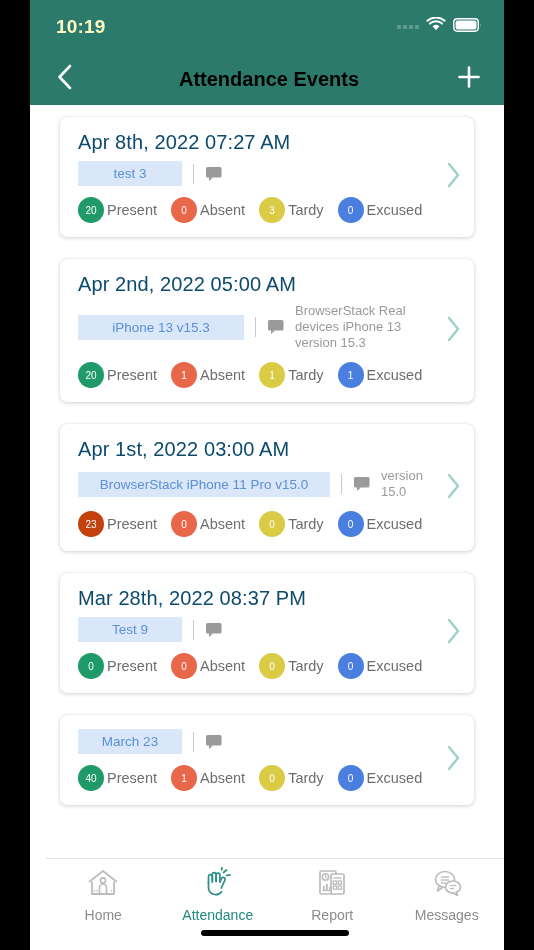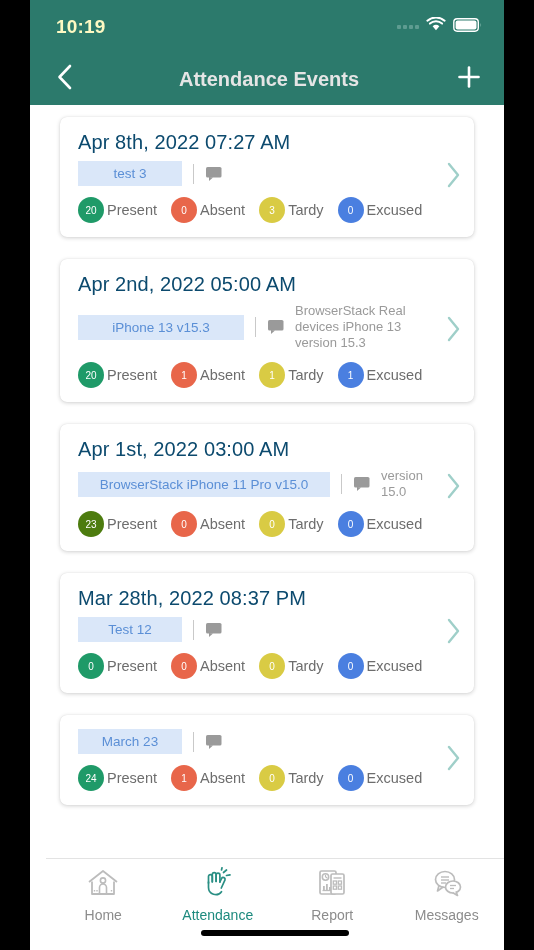--- a/index.html
+++ b/index.html
@@ -62,21 +62,21 @@
   }
   .nav-back {
     width: 34px; height: 34px;
     display: flex; align-items: center; justify-content: center;
     cursor: pointer;
   }
   .nav-title {
     position: absolute;
     left: 4px; right: 0;
     text-align: center;
-    color: #e5e5e5;
+    color: #000000;
     font-size: 20px;
     font-weight: bold;
     pointer-events: none;
   }
   .nav-add {
     margin-left: auto;
     width: 34px; height: 34px;
     display: flex; align-items: center; justify-content: center;
     cursor: pointer;
   }
@@ -346,21 +346,21 @@
         <span class="comment-icon">
           <svg width="19" height="16" viewBox="0 0 19 16">
             <rect x="1" y="1" width="15.5" height="10.5" rx="1.6" fill="#9a9a9a"></rect>
             <polygon points="4,11 4,15 8,11.5" fill="#9a9a9a"></polygon>
           </svg>
         </span>
         <span class="note">version 15.0</span>
       </div>
       <div class="counts">
         <div class="count">
-          <span class="bubble" style="background:#4d7c0f">23</span>
+          <span class="bubble" style="background:#c2410c">23</span>
           <span class="count-label">Present</span>
         </div>
         <div class="count">
           <span class="bubble" style="background:#e8664a">0</span>
           <span class="count-label">Absent</span>
         </div>
         <div class="count">
           <span class="bubble" style="background:#d9cb44">0</span>
           <span class="count-label">Tardy</span>
         </div>
@@ -372,21 +372,21 @@
       <span class="card-chevron">
         <svg width="17" height="30" viewBox="0 0 17 30">
           <polyline points="4,4 13,15 4,26" fill="none" stroke="#9fcfc9" stroke-width="2.4" stroke-linecap="round" stroke-linejoin="round"></polyline>
         </svg>
       </span>
     </div>
 
     <div class="card">
       <div class="card-date">Mar 28th, 2022 08:37 PM</div>
       <div class="card-meta">
-        <div class="chip w-sm">Test 12</div>
+        <div class="chip w-sm">Test 9</div>
         <div class="meta-sep"></div>
         <span class="comment-icon">
           <svg width="19" height="16" viewBox="0 0 19 16">
             <rect x="1" y="1" width="15.5" height="10.5" rx="1.6" fill="#9a9a9a"></rect>
             <polygon points="4,11 4,15 8,11.5" fill="#9a9a9a"></polygon>
           </svg>
         </span>
         <span class="note"></span>
       </div>
       <div class="counts">
@@ -421,21 +421,21 @@
         <span class="comment-icon">
           <svg width="19" height="16" viewBox="0 0 19 16">
             <rect x="1" y="1" width="15.5" height="10.5" rx="1.6" fill="#9a9a9a"></rect>
             <polygon points="4,11 4,15 8,11.5" fill="#9a9a9a"></polygon>
           </svg>
         </span>
         <span class="note"></span>
       </div>
       <div class="counts">
         <div class="count">
-          <span class="bubble" style="background:#1f9a68">24</span>
+          <span class="bubble" style="background:#1f9a68">40</span>
           <span class="count-label">Present</span>
         </div>
         <div class="count">
           <span class="bubble" style="background:#e8664a">1</span>
           <span class="count-label">Absent</span>
         </div>
         <div class="count">
           <span class="bubble" style="background:#d9cb44">0</span>
           <span class="count-label">Tardy</span>
         </div>

